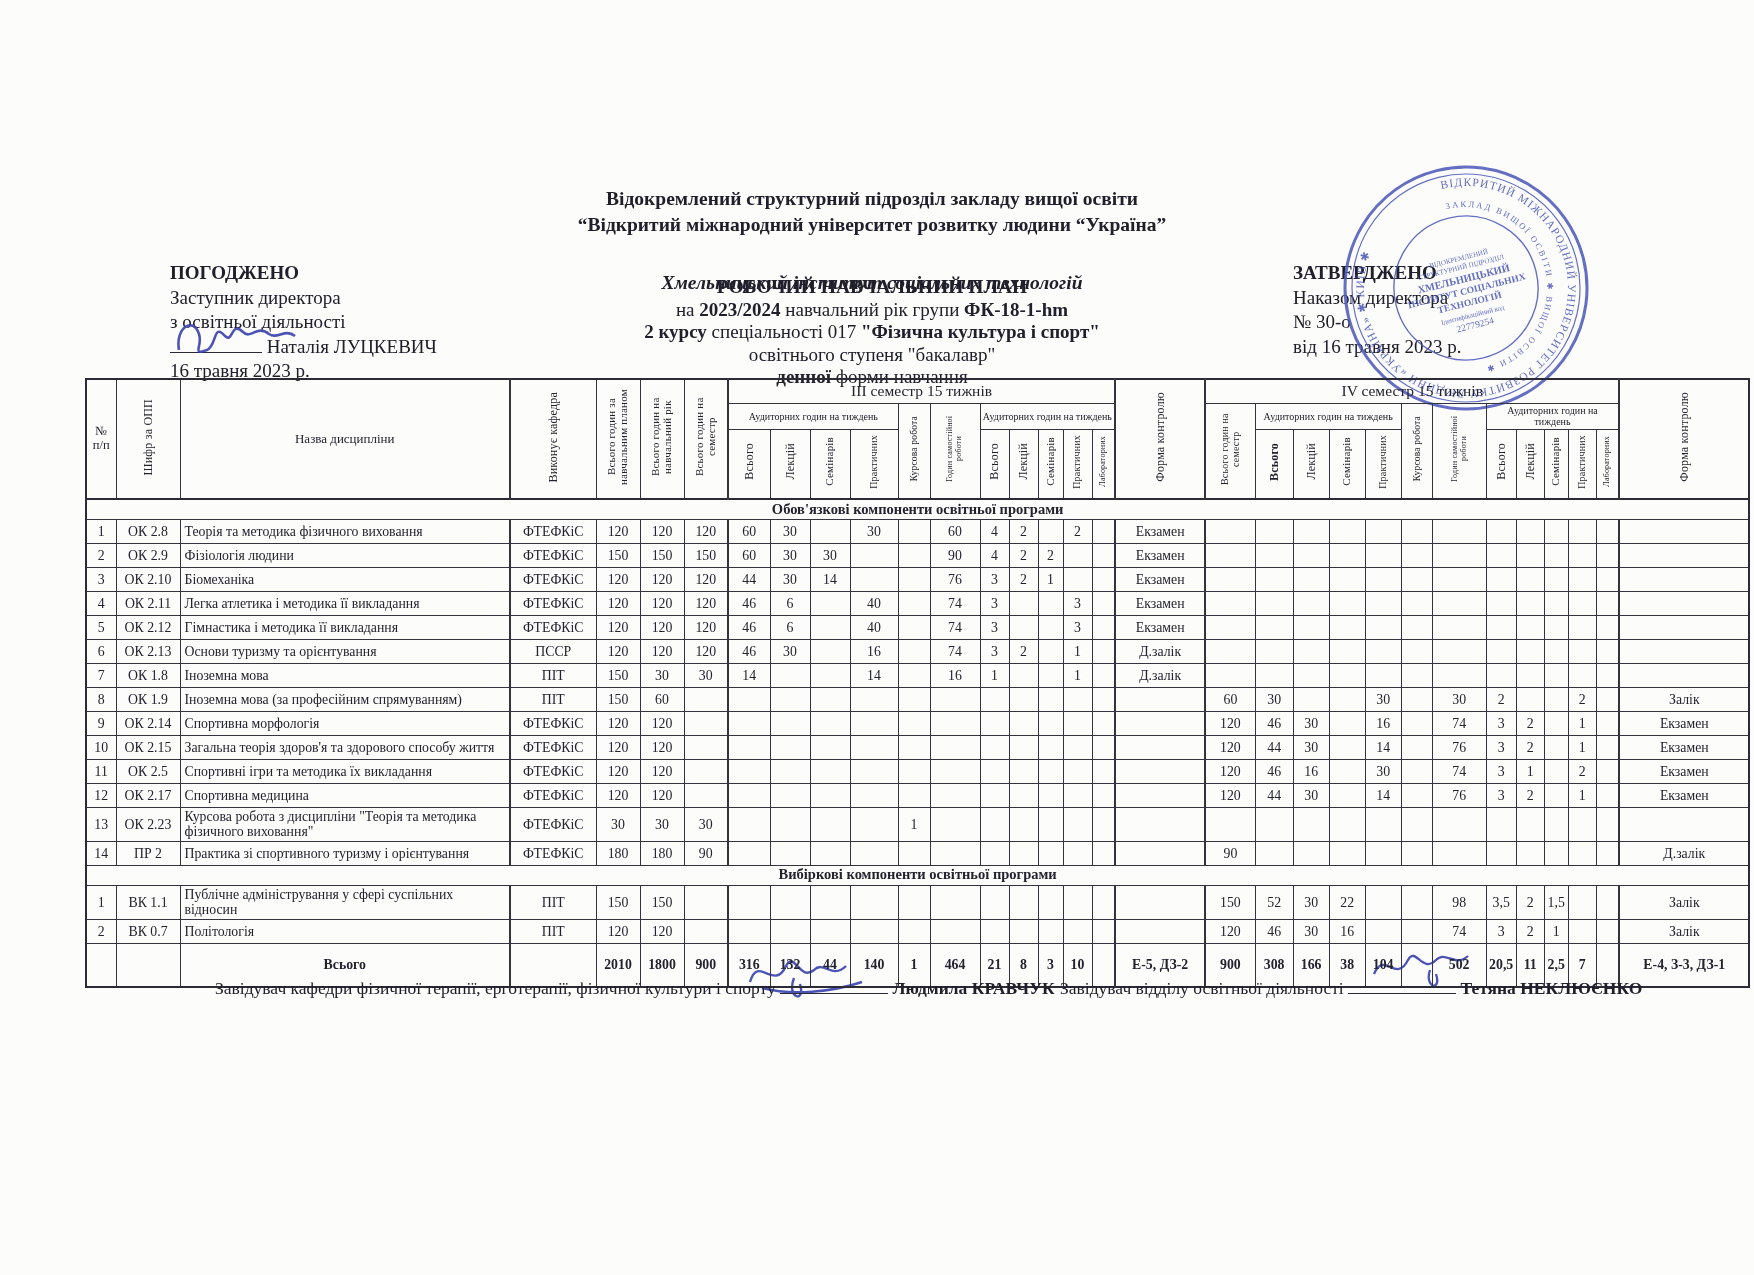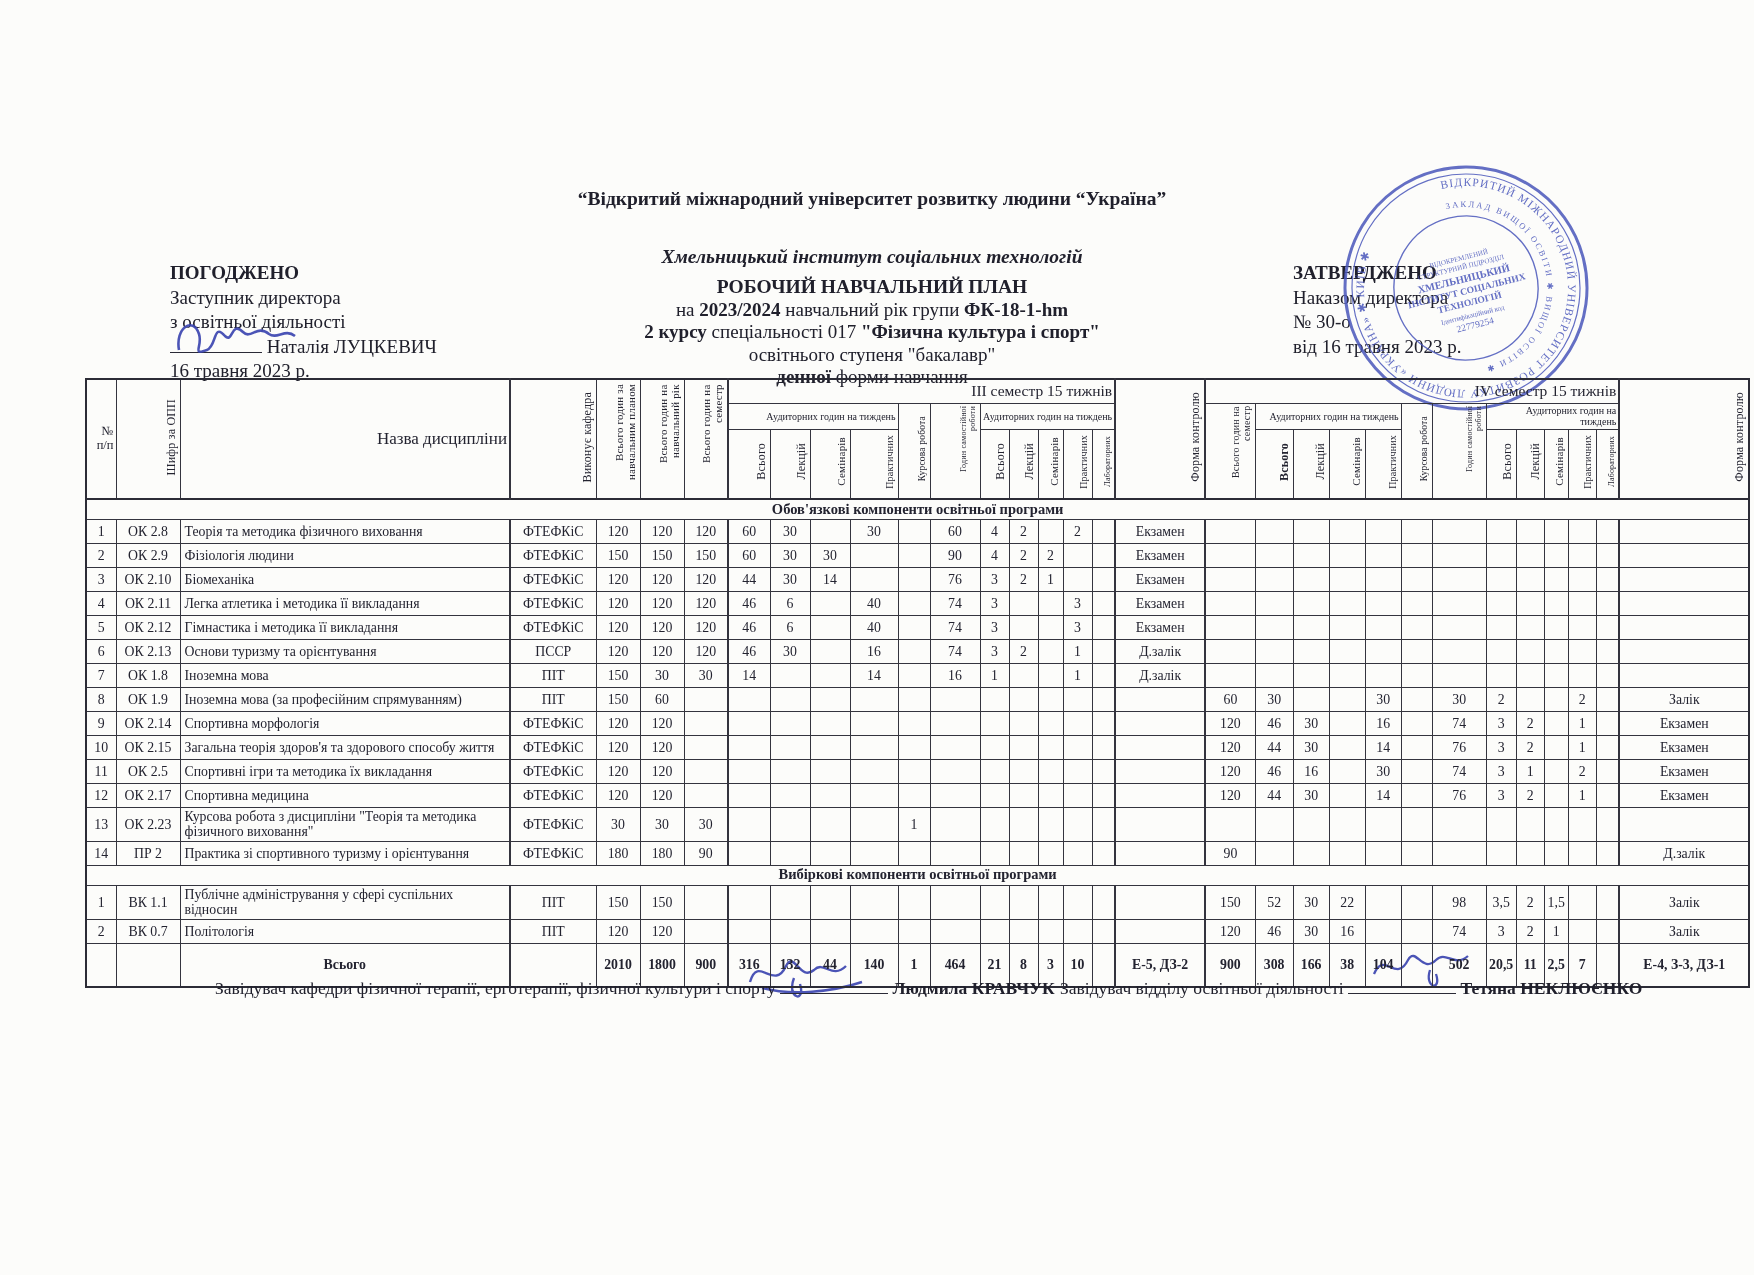--- a/index.html
+++ b/index.html
@@ -21,24 +21,24 @@
   .stamp{position:absolute;left:1340px;top:162px;transform:rotate(-14deg);opacity:.85;}
   
   .inksig{position:absolute;pointer-events:none;}
   
   table.plan-table{position:absolute;left:85px;top:378px;width:1663px;border-collapse:collapse;
         table-layout:fixed;font-family:"Liberation Serif", serif;}
   .plan-table th,.plan-table td{border:1px solid #34343e;padding:0 2px;color:#232330;
         overflow:hidden;}
   .plan-table{border:2px solid #2c2c36;}
   .plan-table thead{border-bottom:2px solid #2c2c36;}
-  .plan-table th{font-weight:normal;text-align:right;vertical-align:middle;}
+  .plan-table th{font-weight:normal;text-align:center;vertical-align:middle;}
   tr.h1{height:24px;} tr.h2{height:26px;} tr.h3{height:70px;}
   .hno{font-size:12.5px;line-height:1.1;}
-  .hname{font-weight:bold;font-size:17px;margin-top:13px;}
+  .hname{font-weight:bold;font-size:13px;margin-top:13px;}
   .banner{font-size:15.5px;}
   .aud{font-size:10px;font-weight:600;}
   .vert{display:inline-block;writing-mode:vertical-rl;transform:rotate(180deg);
         line-height:1.08;letter-spacing:.2px;white-space:normal;}
   .v12{font-size:12px;} .v11{font-size:11px;} .v10{font-size:10px;}
   .v9{font-size:9.5px;} .v8{font-size:8px;}
   .mh108{max-height:106px;} .mh88{max-height:86px;} .mh64{max-height:66px;}
   .plan-table td{text-align:center;vertical-align:middle;font-size:13.8px;height:21px;line-height:1.1;}
   td.cname{text-align:left;padding:1px 4px;line-height:1.12;}
   tr.section td{font-weight:bold;font-size:14.5px;height:19px;}
@@ -51,20 +51,21 @@
   .foot .fl{position:absolute;left:215px;top:0;}
   .foot .fr{position:absolute;left:1060px;top:0;}
   .foot .name{font-weight:bold;margin-top:32px;}
 </style>
 </head>
 <body>
 
 <div class="page">
 
   <div class="org">
+    <div>Відокремлений структурний підрозділ закладу вищої освіти</div>
     <div>“Відкритий міжнародний університет розвитку людини “Україна”</div>
     <div class="it">Хмельницький інститут соціальних технологій</div>
   </div>
 
   <div class="agree">
     <div class="b">ПОГОДЖЕНО</div>
     <div>Заступник директора</div>
     <div>з освітньої діяльності</div>
     <div>
       <span class="sigline"></span>

